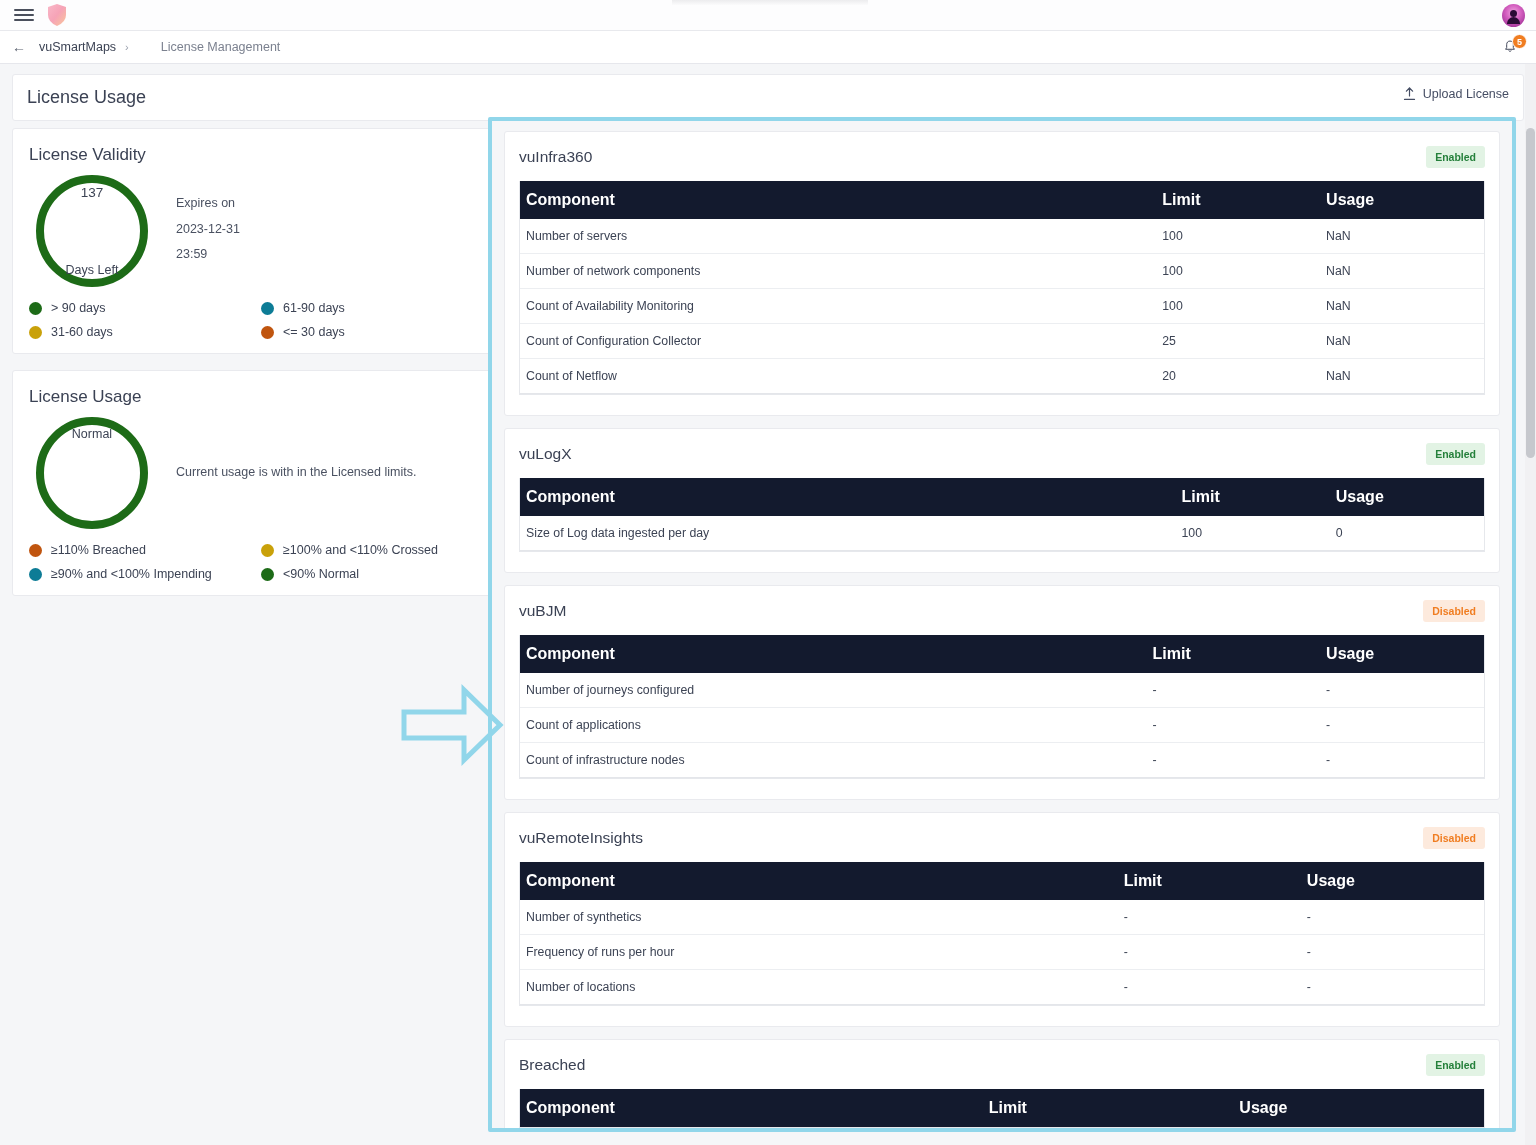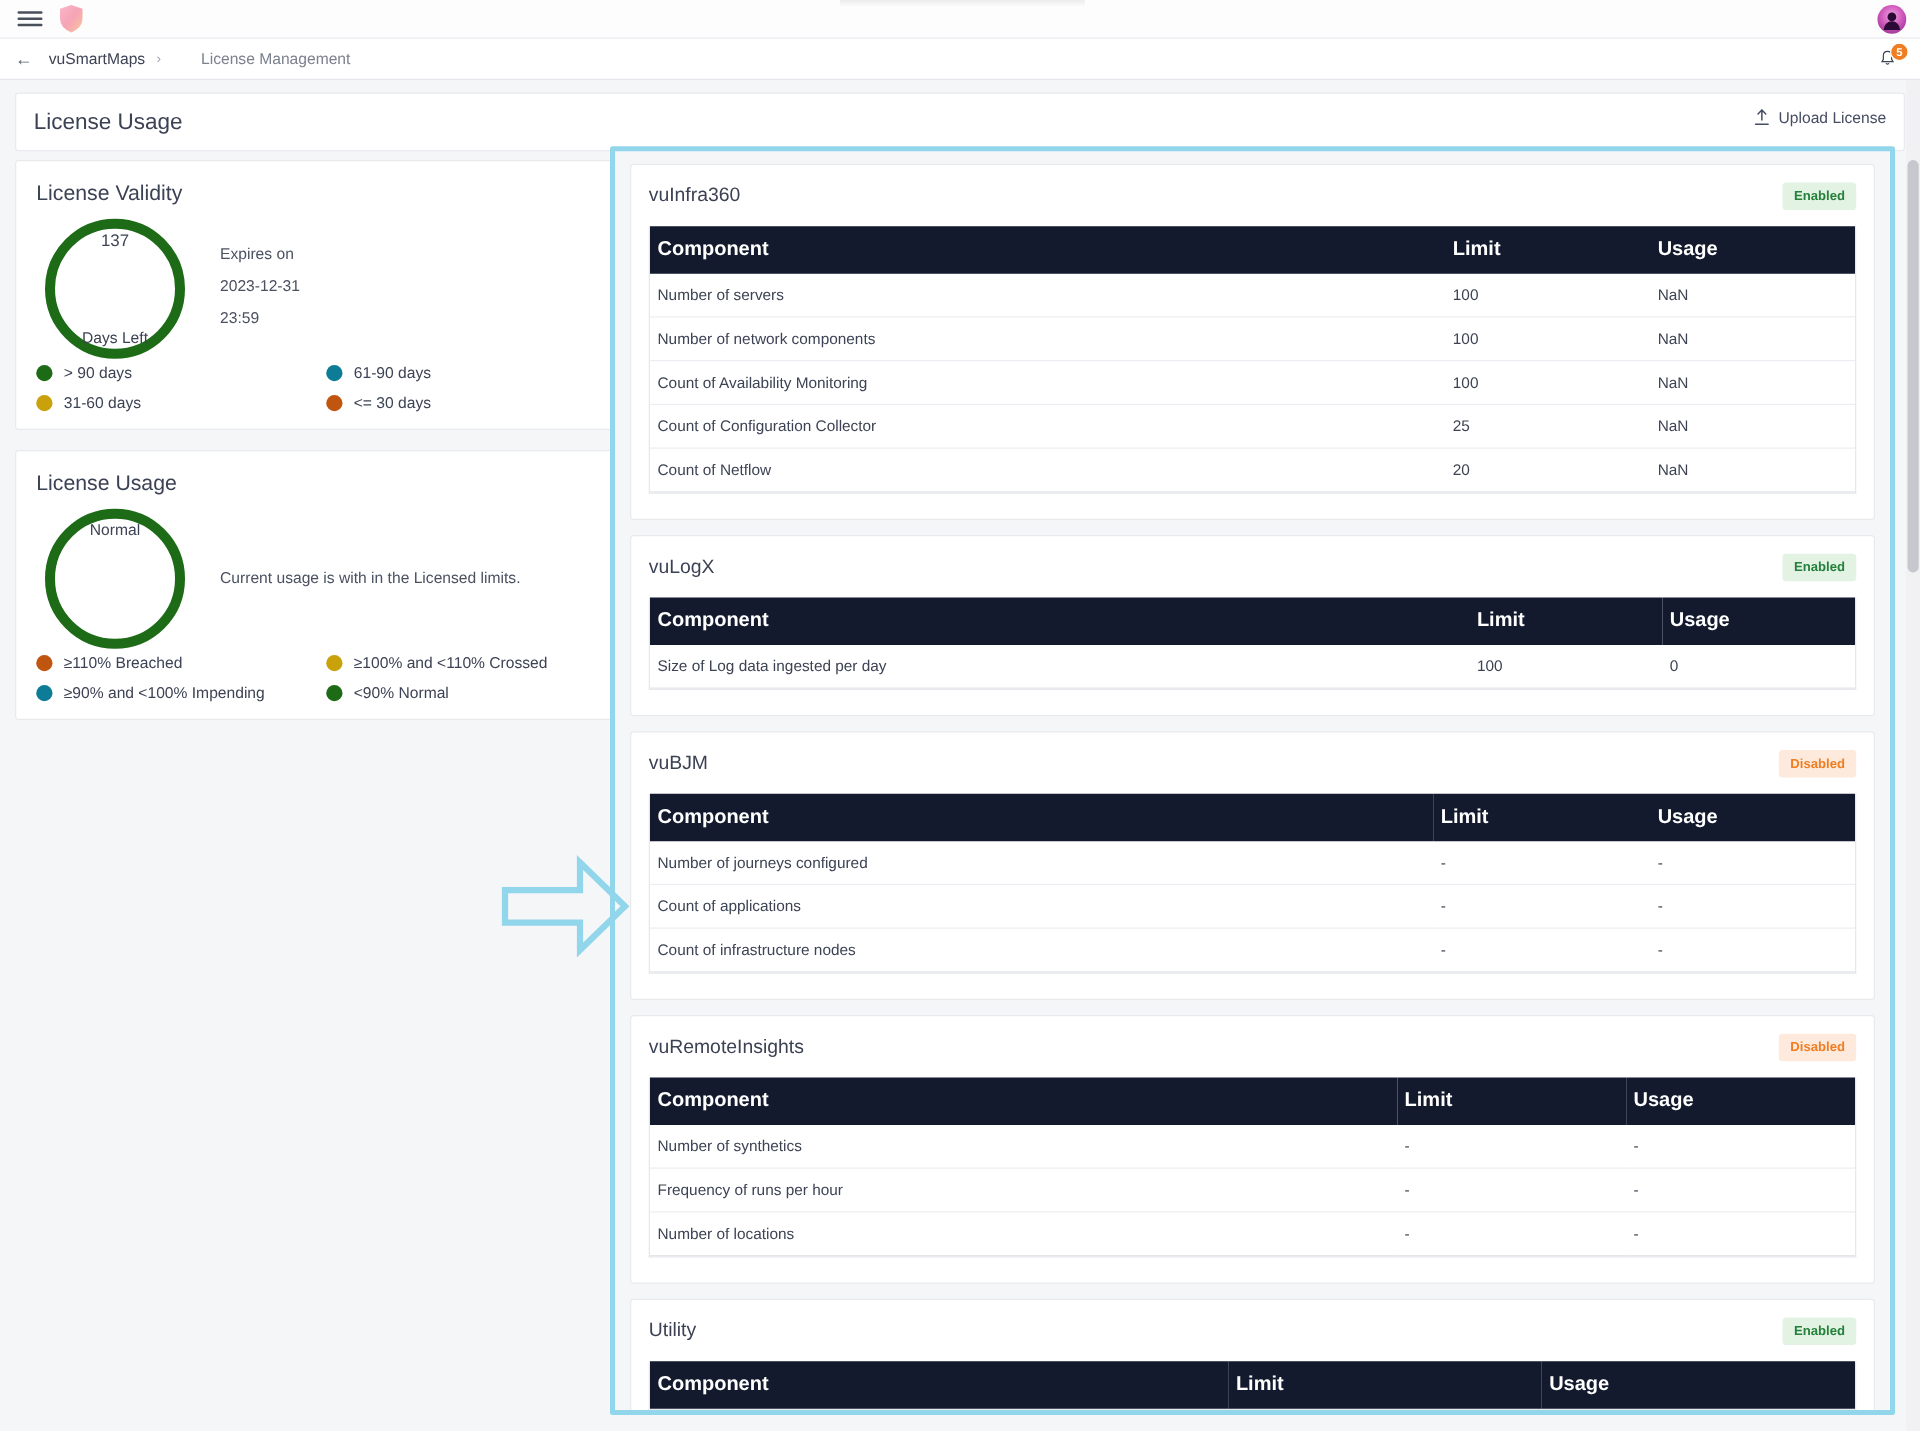--- a/index.html
+++ b/index.html
@@ -79,21 +79,21 @@
     width: 112px; height: 112px; border-radius: 50%;
     border: 8px solid #1d6b17;
     display: flex; flex-direction: column; align-items: center; justify-content: space-between;
     margin-left: 7px; margin-top: 4px; flex: 0 0 auto;
   }
   .donut-num { font-size: 13.5px; color: #3c4354; line-height: 1.45; }
   .donut-sub { font-size: 12.5px; color: #3c4354; line-height: 1.45; }
   .donut-side { margin-left: 28px; padding-top: 20px; }
   .donut-side div { font-size: 12.5px; color: #4a5161; line-height: 2.05; }
   .usage-note { margin-left: 28px; padding-top: 52px; font-size: 12.5px; color: #4a5161; text-align: center; }
-  .legend { display: grid; grid-template-columns: 232px 232px; margin-top: 4px; row-gap: 10px;}
+  .legend { display: grid; grid-template-columns: 232px 232px; margin-top: 14px; row-gap: 10px;}
   .legend-item { display: flex; align-items: center; gap: 9px; }
   .dot { width: 13px; height: 13px; border-radius: 50%; flex: 0 0 auto;}
   .legend-label { font-size: 12.5px; color: #3c4354; }
 
   
   .right-panel {
     position: absolute; top: 117px; left: 488px; width: 1028px; height: 1015px;
     border: 4px solid #91d6ea; border-radius: 2px;
     background: #f5f6f8; overflow: hidden;
   }
@@ -403,21 +403,21 @@
                   <td>Number of locations</td>
                   <td>-</td>
                   <td>-</td>
                 </tr>
               </tbody>
             </table>
           </div>
         </div>
         <div class="module">
           <div class="module-head">
-            <div class="module-name">Utility</div>
+            <div class="module-name">Breached</div>
             <div class="badge badge-enabled">Enabled</div>
           </div>
           <div class="tbl-wrap">
             <table>
               <colgroup>
                 <col style="width: 48%;">
                 <col style="width: 26%;">
                 <col style="width: 26%;">
               </colgroup>
               <thead>

